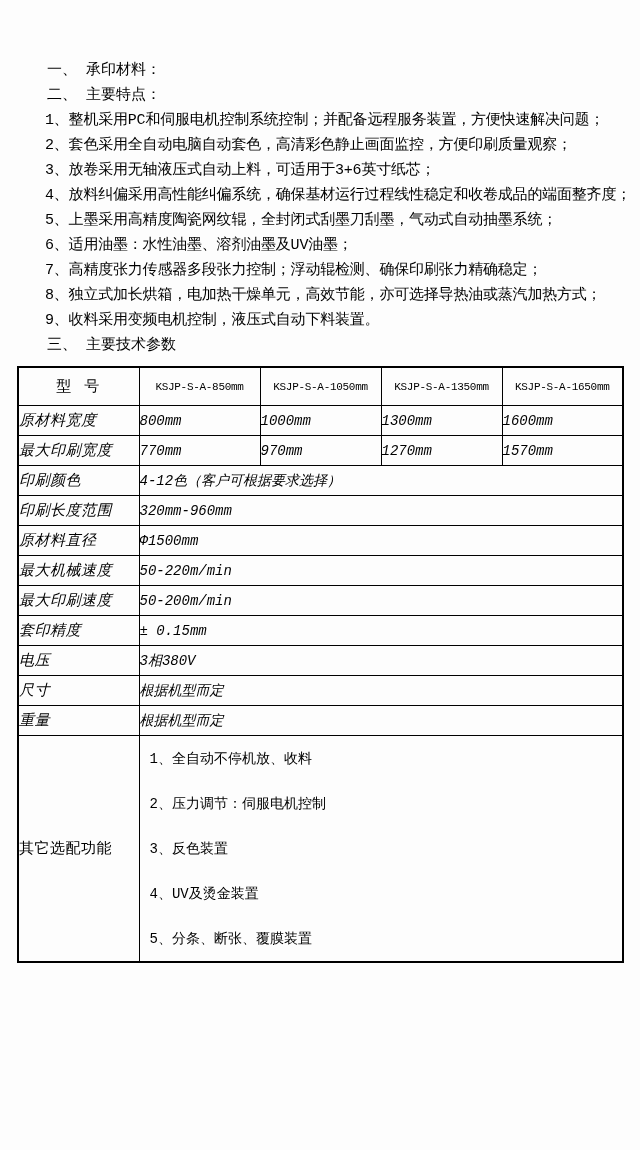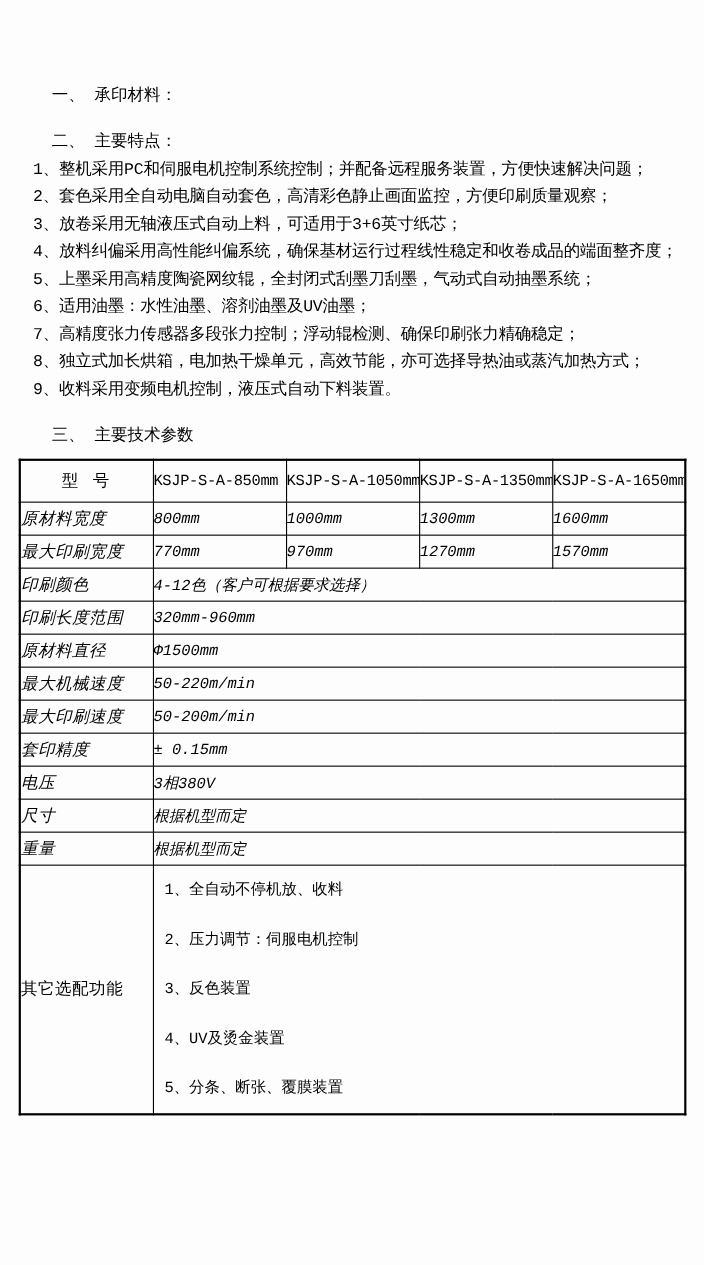--- a/index.html
+++ b/index.html
@@ -23,27 +23,27 @@
     box-sizing: border-box;
     padding-top: 58px;
   }
   .textblock {
     padding: 0 12px 0 30px;
     line-height: 25px;
   }
   .sec-heading {
     margin-left: 17px;
     white-space: nowrap;
-    margin-top: 17px;
   }
   .para {
     margin: 0;
     text-indent: 50px;
   }
   .feature {
+    margin-left: 15px;
     white-space: nowrap;
     letter-spacing: -0.2px;
   }
   table.spec {
     border-collapse: collapse;
     table-layout: fixed;
     width: 607px;
     margin: 8px 0 0 17px;
     border: 2px solid #000;
   }
@@ -60,22 +60,22 @@
     font-size: 15px;
     letter-spacing: 0.5px;
     white-space: nowrap;
   }
   td.c {
     text-align: center;
     padding-left: 0;
     letter-spacing: 2px;
   }
   td.mdl {
-    text-align: left;
-    font-size: 14px;
+    text-align: center;
+    font-size: 11px;
     letter-spacing: -0.3px;
     white-space: nowrap;
   }
   td.val {
     padding-left: 10px;
     font-size: 14px;
     white-space: nowrap;
   }
   td.opts { vertical-align: middle; }
   td.opts p {

